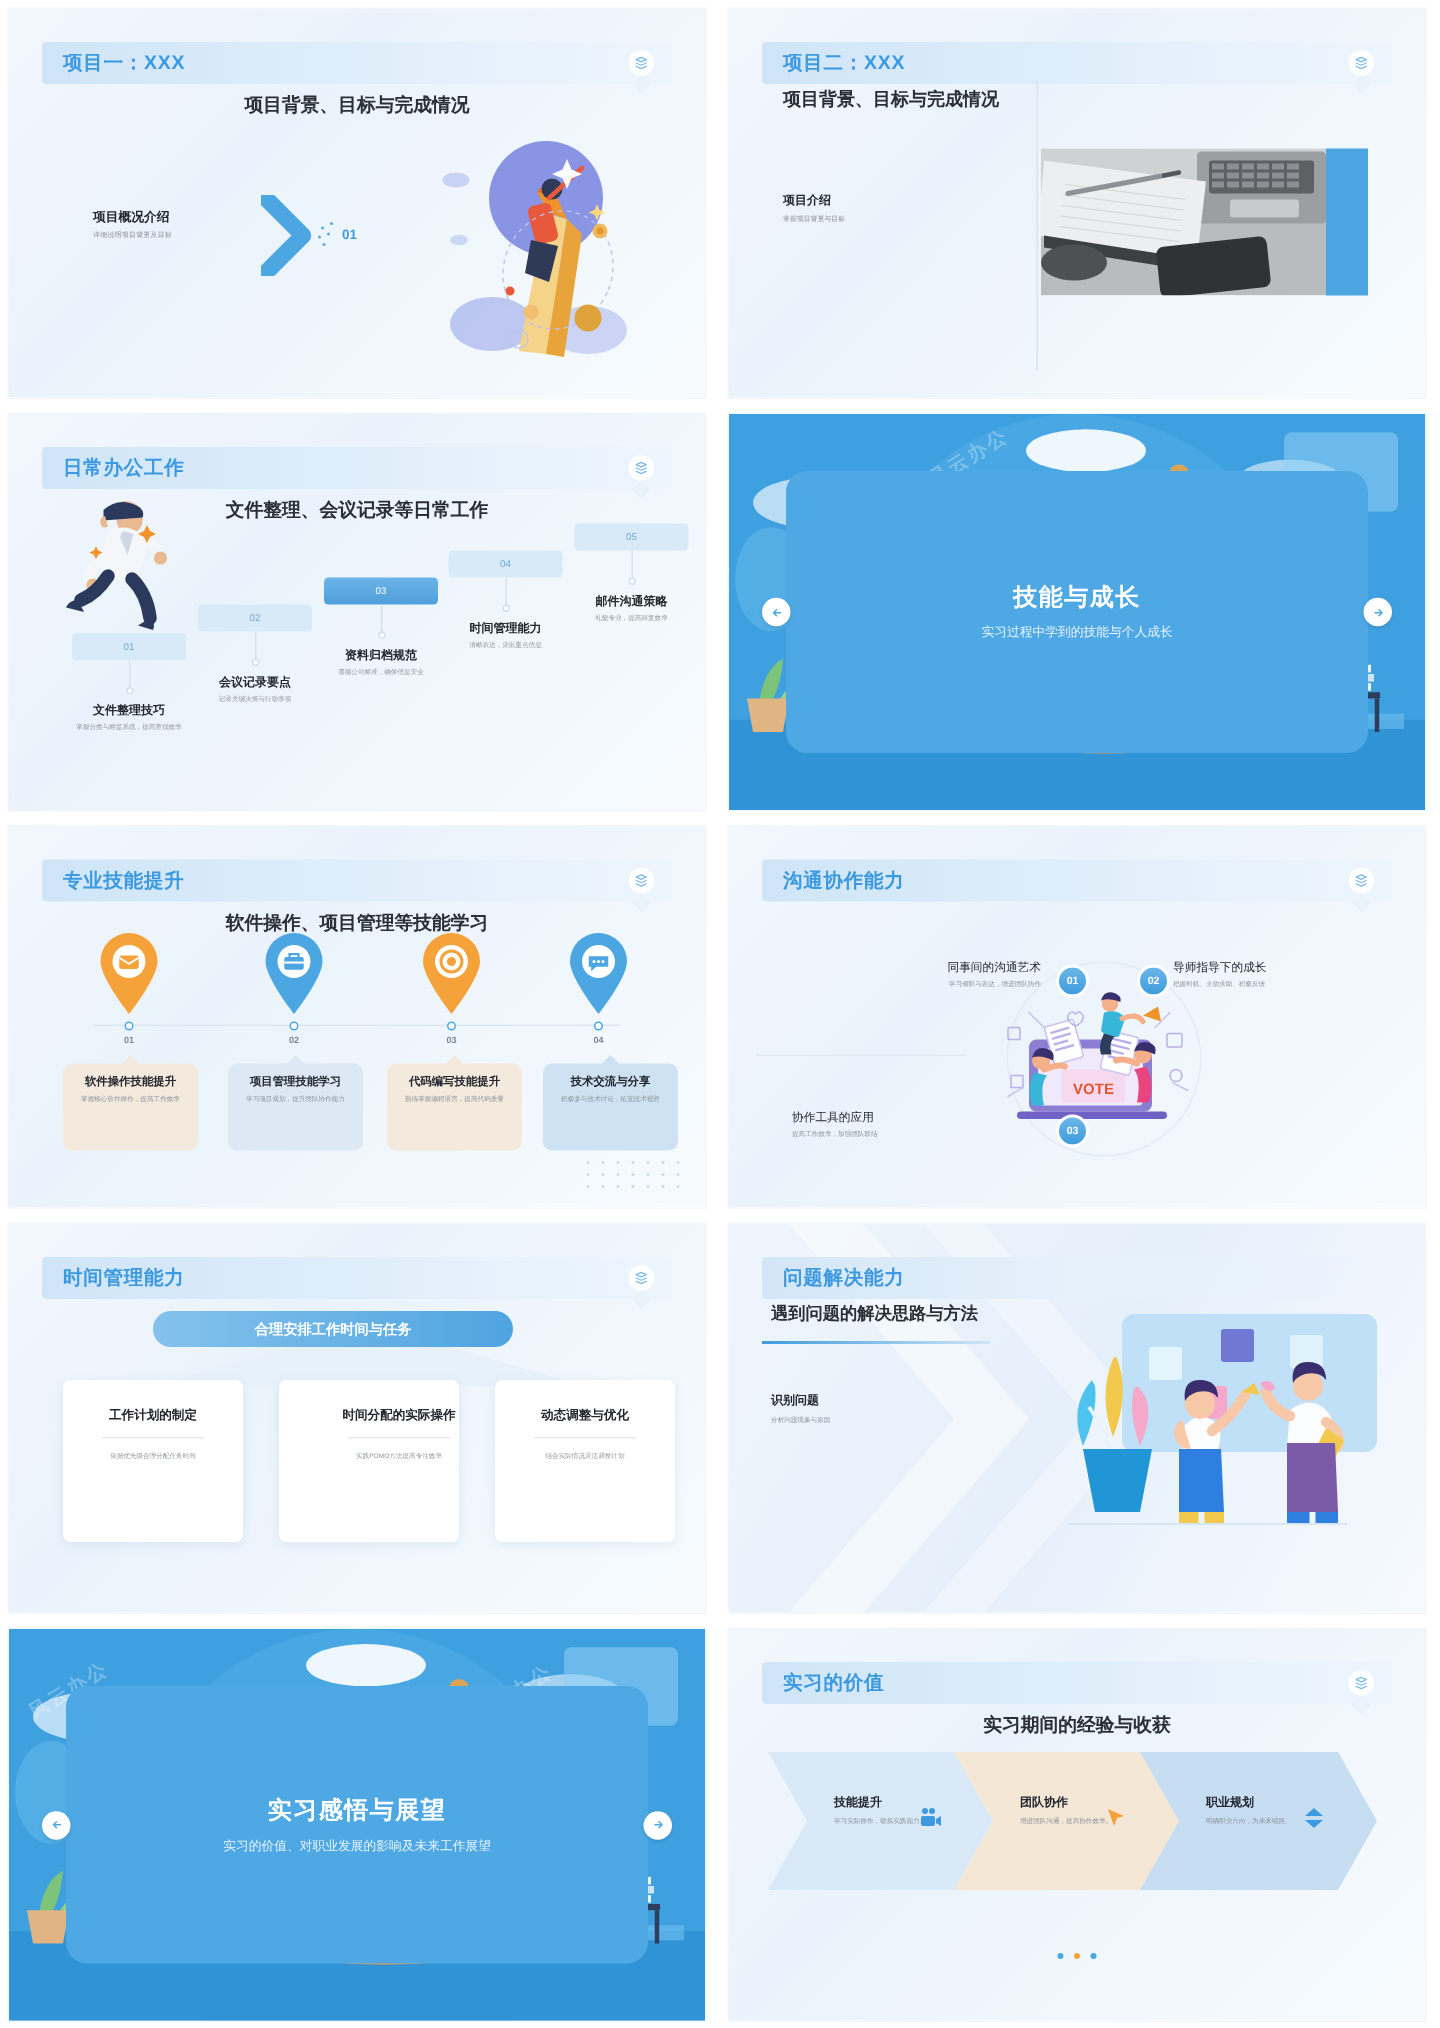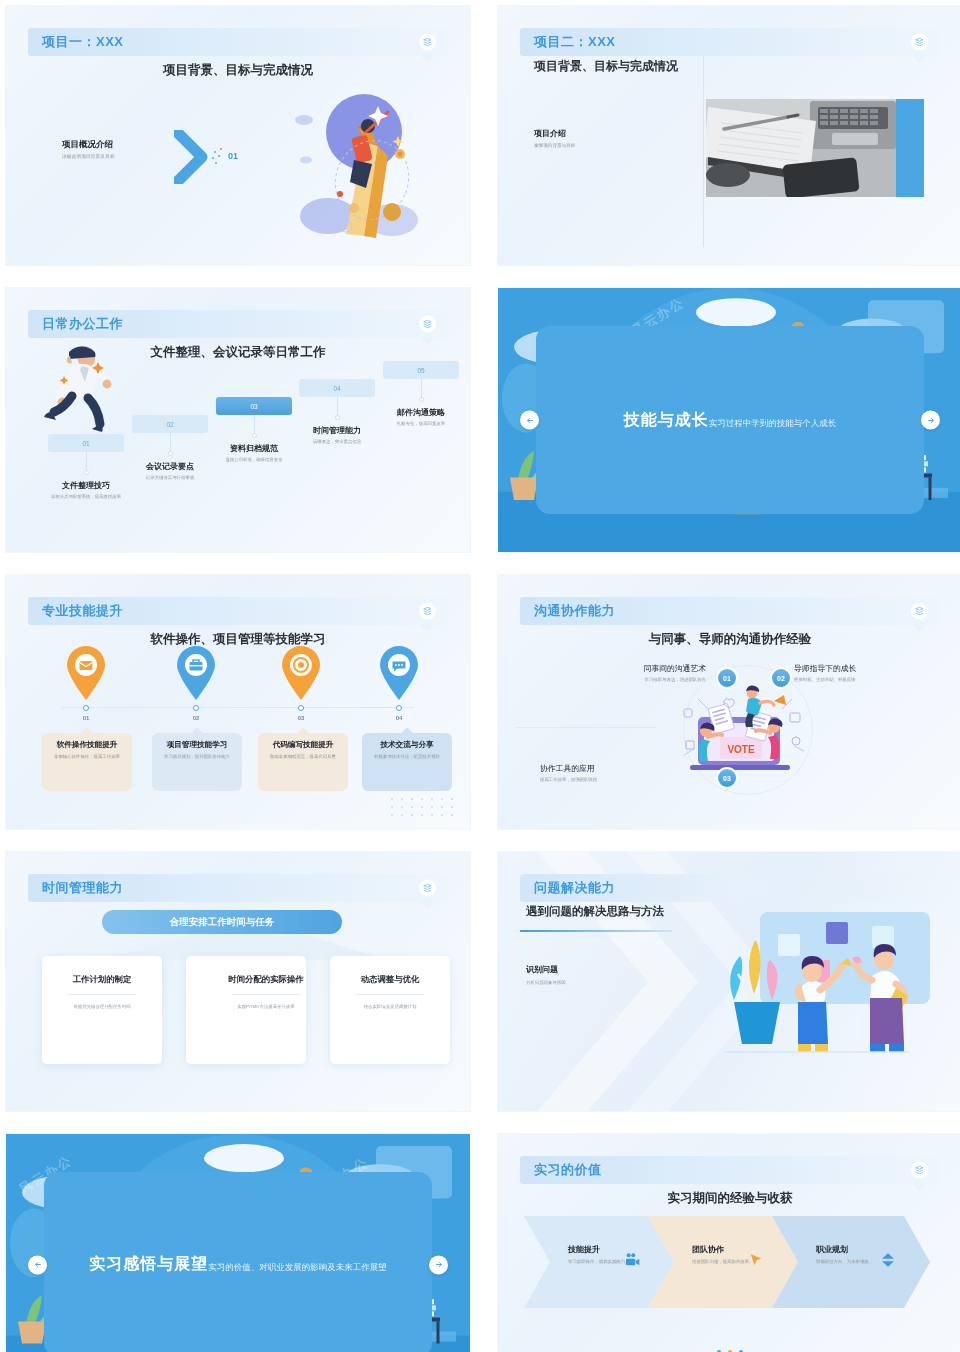--- a/index.html
+++ b/index.html
@@ -7,21 +7,21 @@
     width: 960px; height: 1352px;
     background: #ffffff;
     font-family: "Liberation Sans", "DejaVu Sans", sans-serif;
     overflow: hidden;
   }
   .grid {
     width: 960px; height: 1352px;
     display: grid;
     grid-template-columns: 480px 480px;
     grid-template-rows: 270px 275px 265px 270px 272px;
-    gap: 12px;
+    gap: 0;
   }
   .cell { position: relative; padding: 6px 10px 5px 6px; }
   .slide {
     position: relative;
     width: 100%; height: 100%;
     overflow: hidden;
     background: linear-gradient(135deg,#f2f7fd 0%,#eaf3fb 35%,#f7fbfe 100%);
     box-shadow: 0 0 0 1px rgba(200,220,240,.25);
   }
   .slide.dark { background:#3fa0e0; }
@@ -85,21 +85,21 @@
   .step-node { position:absolute; width:5px; height:5px; border-radius:50%; border:1px solid #cfe0ee; background:#fff; }
   .step-txt { position:absolute; text-align:center; }
   .step-txt .t { font-size:8px; font-weight:bold; color:#23272e; white-space:nowrap; }
   .step-txt .d { font-size:4.4px; color:#93999f; margin-top:3px; line-height:1.5; }
   .runner { position:absolute; left:36px; top:52px; width:80px; height:92px; }
 
   
   .hero-card {
     position:absolute; left:38px; top:38px; right:38px; bottom:38px;
     background:#4ea8e3; border-radius:14px;
-    display:flex; flex-direction:row; align-items:center; justify-content:center;
+    display:flex; flex-direction:column; align-items:center; justify-content:center;
     z-index:4;
   }
   .hero-card .h { font-size:16px; font-weight:bold; color:#fff; letter-spacing:1px; }
   .hero-card .s { font-size:8.5px; color:#eaf5ff; margin-top:7px; }
   .nav-btn {
     position:absolute; top:50%; transform:translateY(-50%);
     width:19px; height:19px; border-radius:50%; background:#fff;
     display:flex; align-items:center; justify-content:center; z-index:6;
     box-shadow:0 1px 3px rgba(0,0,0,.12);
   }
@@ -540,21 +540,20 @@
         <span class="hdr-title">沟通协作能力</span>
         <span class="hdr-badge">
           <svg viewBox="0 0 24 24" fill="none" stroke="#7fbbe8" stroke-width="2.2" stroke-linecap="round" stroke-linejoin="round">
             <path d="M3 6l9 4 9-4-9-4-9 4z"></path>
               <path d="M3 12l9 4 9-4"></path>
               <path d="M3 18l9 4 9-4"></path>
           </svg>
         </span>
         <span class="hdr-tip"></span>
       </div>
-      <div class="subtitle">与同事、导师的沟通协作经验</div>
 
       <div class="c6-ring"></div>
       <div class="c6-rule"></div>
 
       <svg style="position:absolute; left:182px; top:104px; width:136px; height:102px;" viewBox="0 0 136 102">
         <rect x="18" y="38" width="82" height="48" rx="5" fill="#8b7fd4"></rect>
         <rect x="24" y="44" width="70" height="38" rx="3" fill="#f0e8fb"></rect>
         <rect x="40" y="58" width="42" height="22" rx="2" fill="#f7d9ef"></rect>
         <text x="61" y="74" font-size="10" font-weight="bold" fill="#e0562f" text-anchor="middle" font-family="Liberation Sans, sans-serif">VOTE</text>
         <rect x="10" y="86" width="100" height="5" rx="2.5" fill="#6f62c4"></rect>

